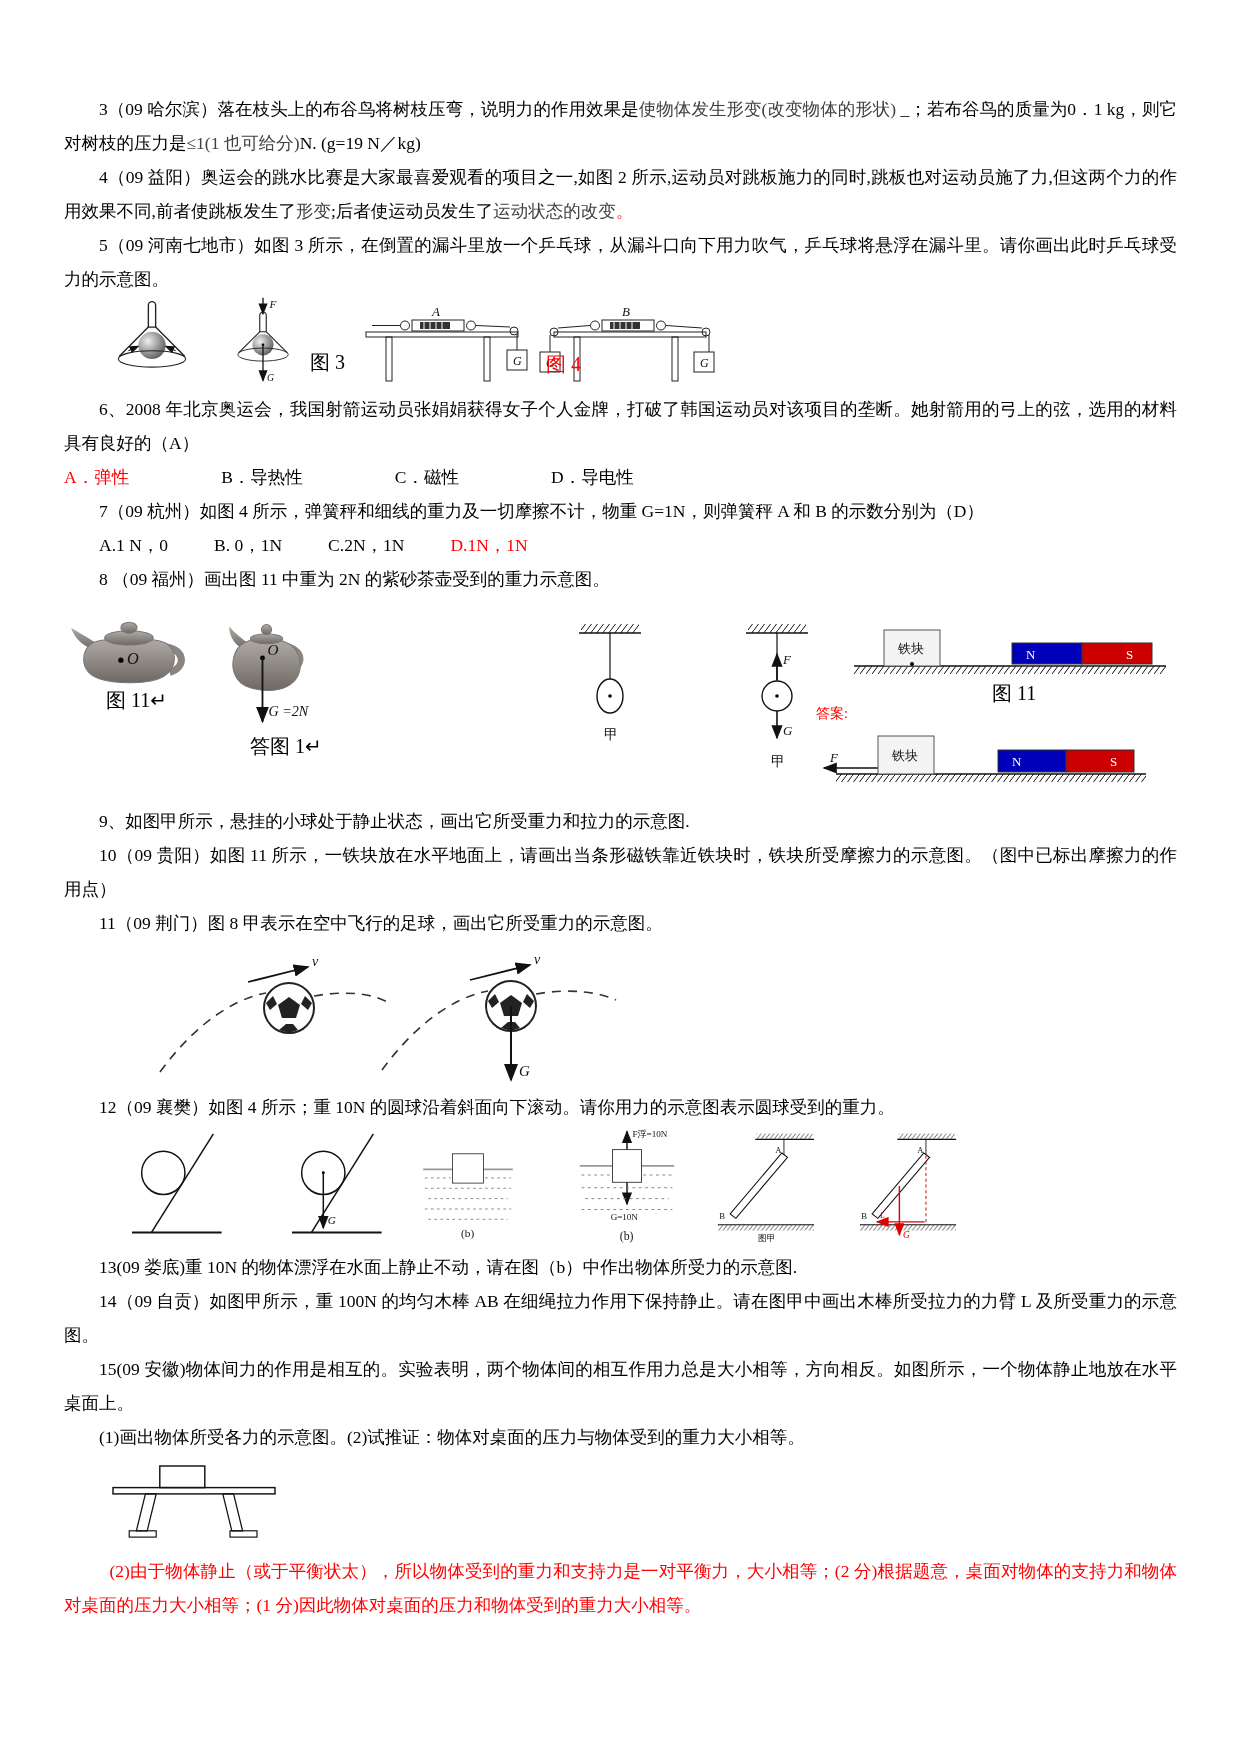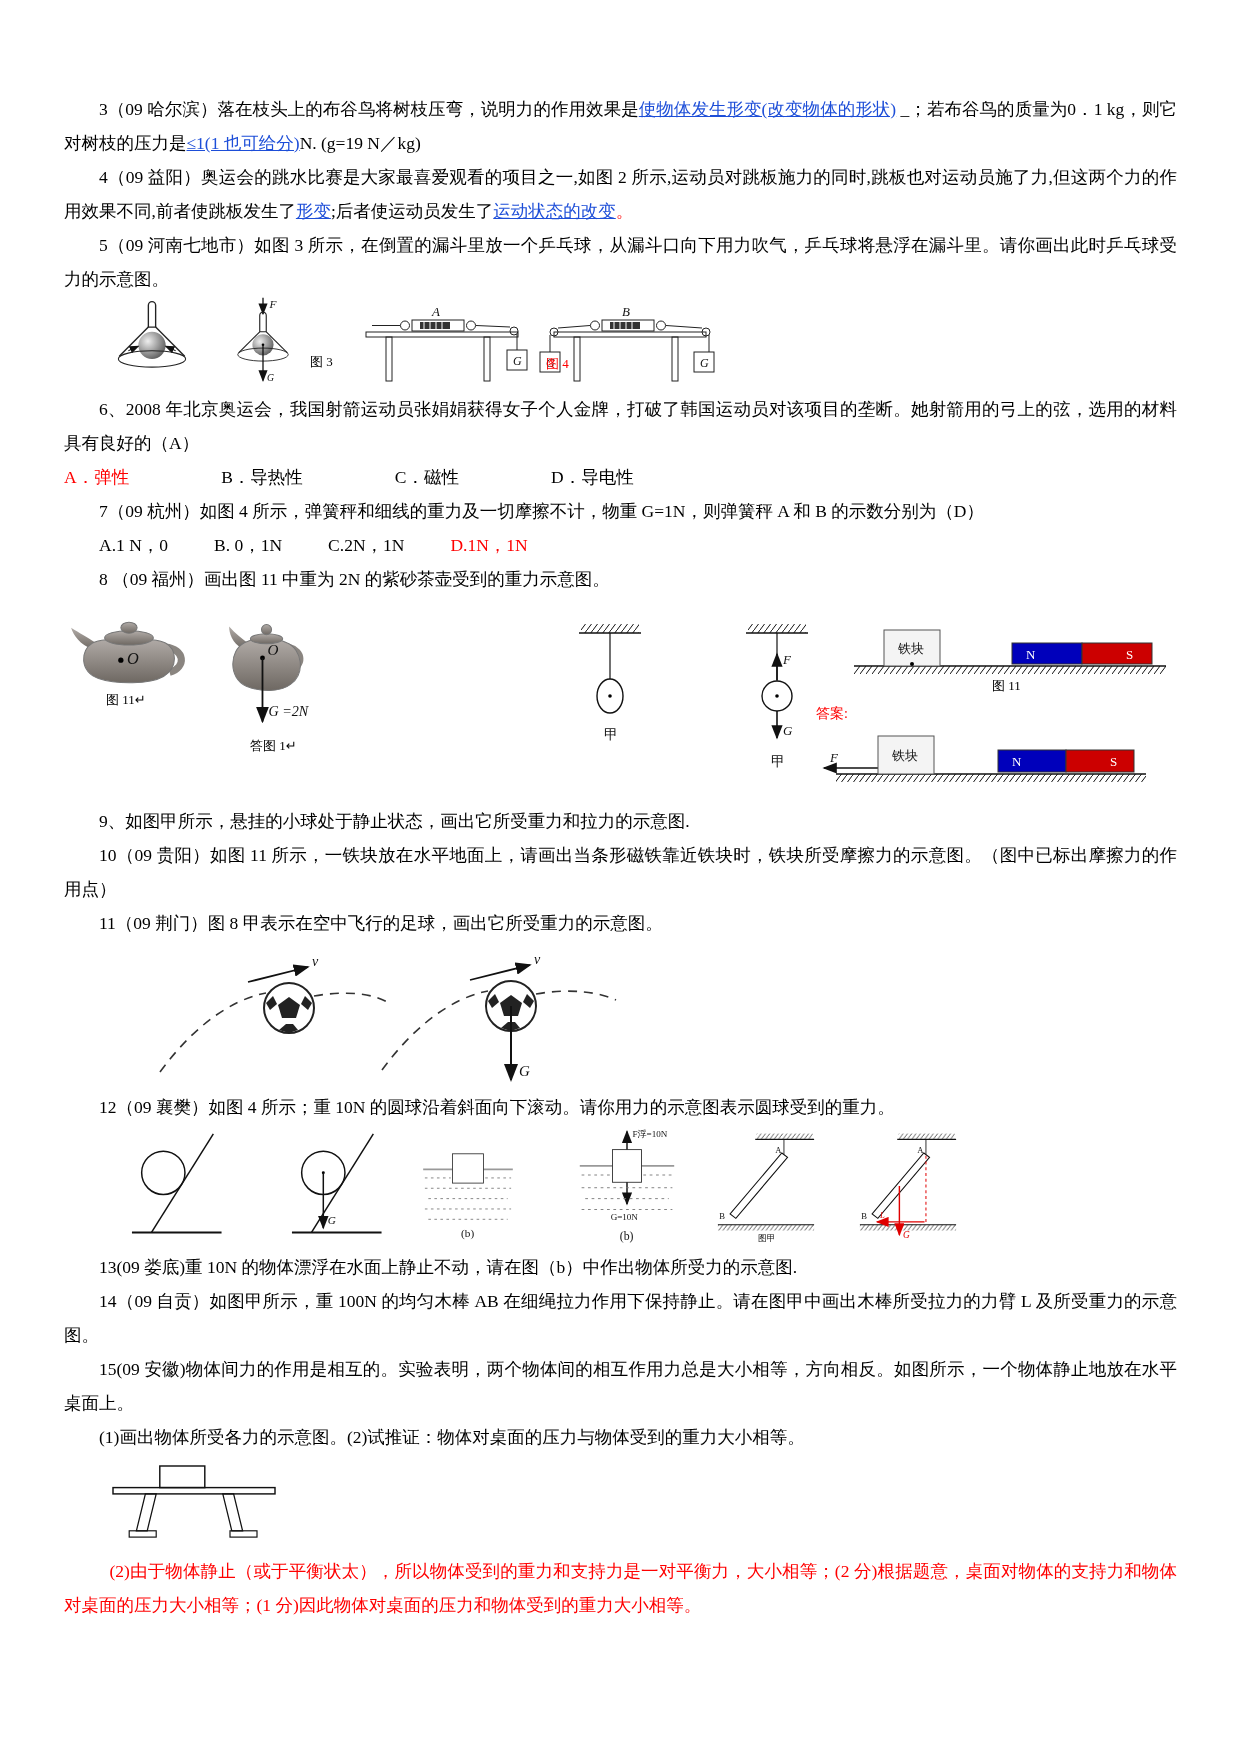--- a/index.html
+++ b/index.html
@@ -1,25 +1,25 @@
 <!DOCTYPE html>
 <html><head>
 <meta charset="utf-8">
 <style>
   html,body{margin:0;padding:0;background:#fff;}
   .page{position:relative;width:1241px;height:1754px;background:#fff;box-sizing:border-box;
         padding:92px 64px 40px 64px;font-family:"Liberation Serif",serif;font-size:17.5px;
         line-height:34px;color:#000;overflow:hidden;}
   p.para{margin:0;text-indent:2em;text-align:justify;}
   p.noind{text-indent:0;}
-  .ansu{color:#1d4ed8;text-decoration:underline;}
+  .ansu{color:#404040;}
   .red{color:#ff0000;}
   .figrow{position:relative;}
   .figrow svg,.figrow .figlabel{position:absolute;}
-  .figlabel{font-size:13px;line-height:20px;white-space:nowrap;}
+  .figlabel{font-size:20px;line-height:20px;white-space:nowrap;}
   .small{font-size:14px;text-align:right;}
   svg{overflow:visible;}
   svg text{font-family:"Liberation Serif",serif;fill:#111;}
   svg text.it{font-style:italic;}
   .opt6 span{margin-right:92px;margin-top:12px;}
   .opt7 span{margin-right:46px;}
 </style>
 </head>
 <body>
 
@@ -172,21 +172,21 @@
       <rect x="0" y="48" width="312" height="8" fill="url(#hat)"></rect>
       <line x1="0" y1="48" x2="312" y2="48" stroke="#111" stroke-width="1.6"></line>
       <rect x="30" y="12" width="56" height="36" fill="#f4f4f4" stroke="#555"></rect>
       <text x="44" y="35" font-size="13">铁块</text>
       <circle cx="58" cy="46" r="2" fill="#000"></circle>
       <rect x="158" y="25" width="70" height="21" fill="#0000bb" stroke="#333"></rect>
       <rect x="228" y="25" width="70" height="21" fill="#cc0000" stroke="#333"></rect>
       <text x="172" y="41" font-size="13" fill="#fff" style="fill:#fff">N</text>
       <text x="272" y="41" font-size="13" fill="#fff" style="fill:#fff">S</text>
     </svg>
-    <span class="figlabel" style="left:928px;top:80px">图 11</span>
+    <span class="figlabel" style="left:928px;top:87px">图 11</span>
     <span class="figlabel red small" style="left:752px;top:108px">答案:</span>
     <svg style="left:752px;top:132px" width="330" height="64" viewBox="0 0 330 64">
       <rect x="20" y="46" width="310" height="8" fill="url(#hat)"></rect>
       <line x1="20" y1="46" x2="330" y2="46" stroke="#111" stroke-width="1.6"></line>
       <line x1="62" y1="40" x2="8" y2="40" stroke="#111" stroke-width="1.6" marker-end="url(#mA)"></line>
       <text x="14" y="34" class="it" font-size="13">F</text>
       <rect x="62" y="8" width="56" height="38" fill="#f4f4f4" stroke="#555"></rect>
       <text x="76" y="32" font-size="13">铁块</text>
       <rect x="182" y="22" width="68" height="22" fill="#0000bb" stroke="#333"></rect>
       <rect x="250" y="22" width="68" height="22" fill="#cc0000" stroke="#333"></rect>

